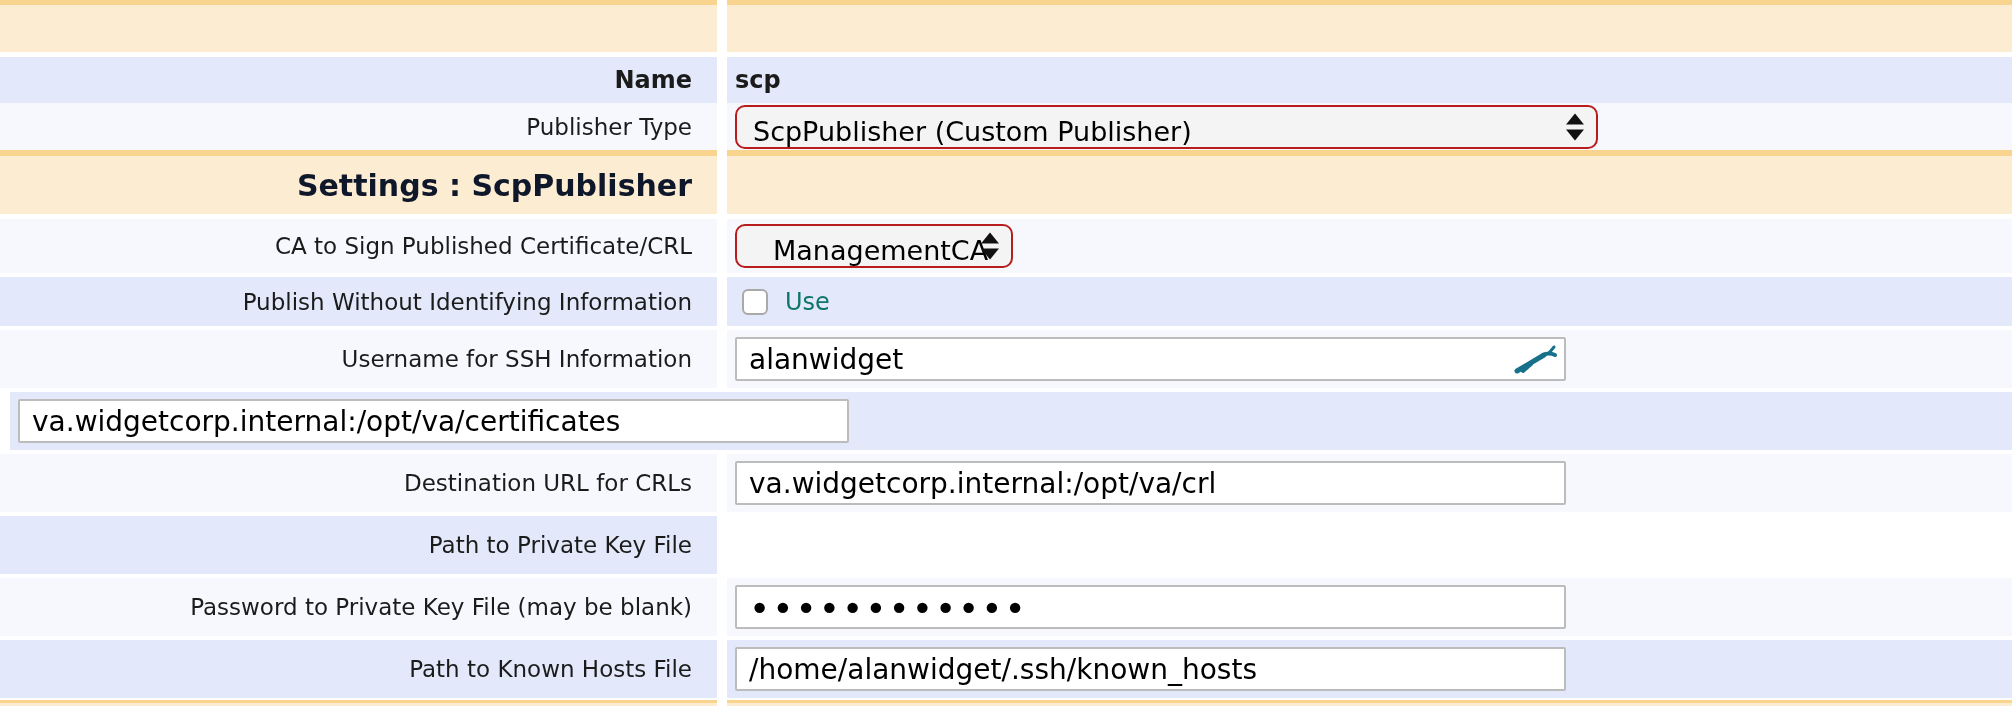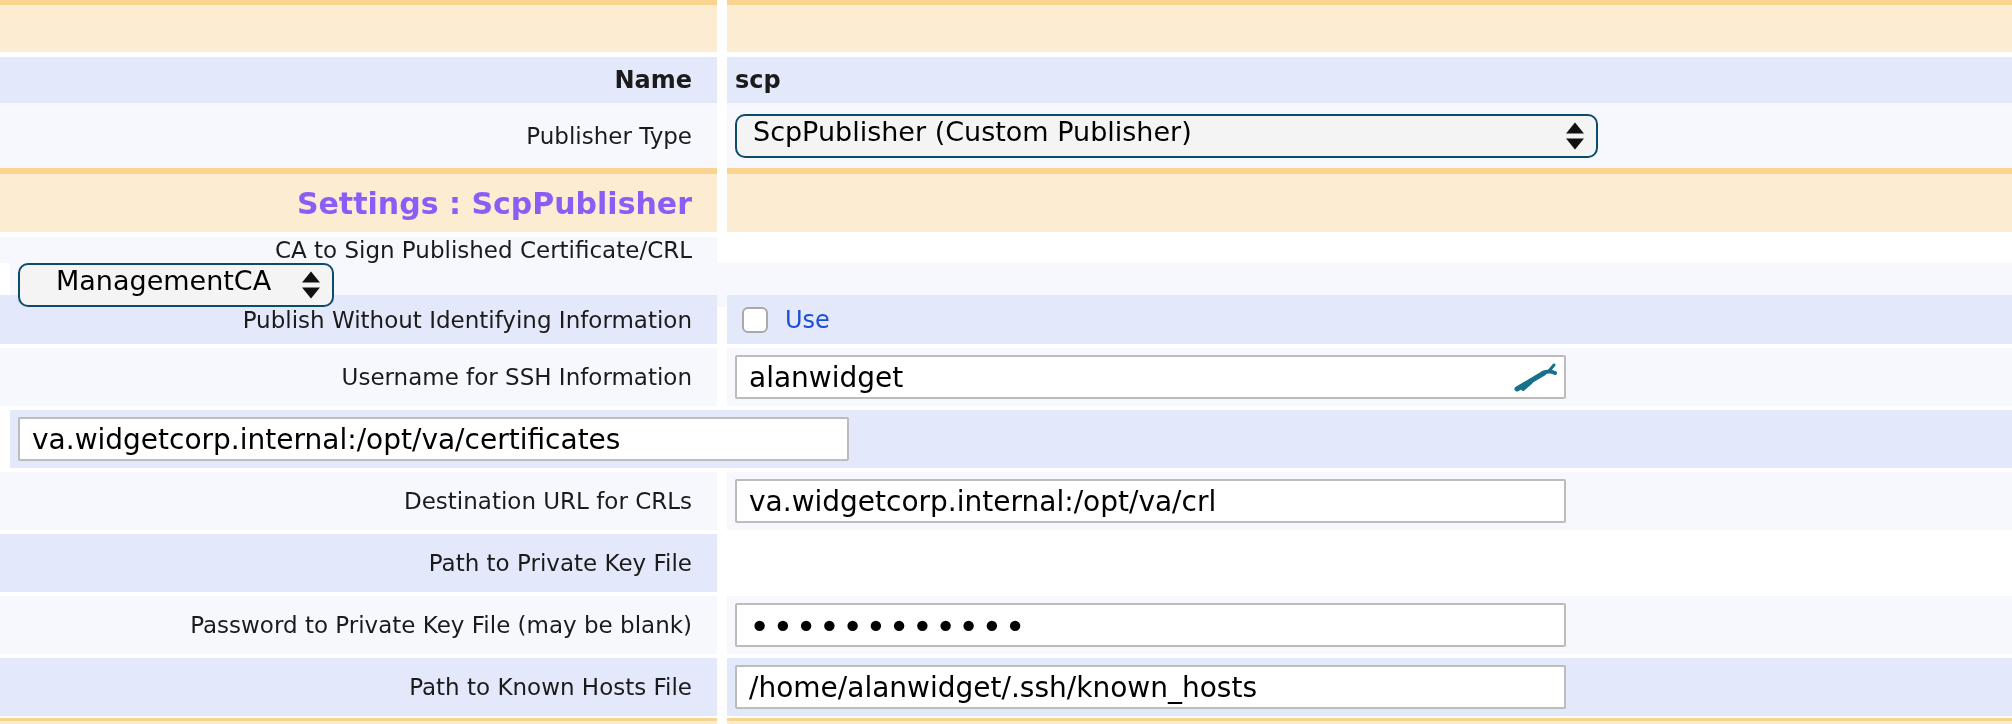--- a/index.html
+++ b/index.html
@@ -12,61 +12,61 @@
          padding-right:25px; font-size:23px; text-align:right; }
   .val { flex:1; margin-left:10px; display:flex; align-items:center; padding-left:8px; }
 
   
   .bg-a { background:#e3e8fa; }   
   .bg-b { background:#f6f8fd; }   
   .bg-band { background:#fcecd2; border-top:5px solid #f8d48e; }
 
   .band-top   { height:52px; }
   .r-name     { height:46px; margin-top:5px; }
-  .r-ptype    { height:65px; }
+  .r-ptype    { height:47px; }
   .band-set   { height:64px; }
   .band-set .cell { background:#fcecd2; border-top:6px solid #f8d48e; }
-  .r-ca       { height:54px; margin-top:5px;flex-direction:column; }
+  .r-ca       { height:54px; margin-top:5px; }
   .r-anon     { height:49px; margin-top:4px; }
   .r-input    { height:58px; margin-top:4px; }
   .band-bot   { height:6px;  margin-top:2px; }
   .band-bot .cell { background:#fcecd2; border-top:3px solid #f8d48e; }
 
   .bold-lbl { font-weight:bold; font-size:24px; }
   .name-val { font-weight:bold; font-size:24px; }
-  .settings-heading { font-weight:bold; font-size:30px; color:#8b5cf6; }
+  .settings-heading { font-weight:bold; font-size:30px; color:#0f172a; }
 
   
   .select { position:relative; height:44px; box-sizing:border-box;
-            background:#f4f4f4; border:2px solid #0c4a6e; border-radius:10px;
-            display:flex; align-items:flex-start; padding:0 52px 0 16px;
+            background:#f4f4f4; border:2px solid #b91c1c; border-radius:10px;
+            display:flex; align-items:flex-end; padding:0 52px 0 16px;
             font-size:27px; color:#000; cursor:default; }
   .select-wide { width:863px; }
-  .select-ca   { width:316px;padding-left:36px; }
+  .select-ca   { width:278px;padding-left:36px; }
   .spinner { position:absolute; right:12px; top:50%; transform:translateY(-50%);
              display:flex; flex-direction:column; align-items:center; }
   .tri-up   { width:0; height:0; border-left:9px solid transparent;
               border-right:9px solid transparent; border-bottom:11px solid #111; }
   .tri-down { width:0; height:0; border-left:9px solid transparent;
               border-right:9px solid transparent; border-top:11px solid #111; margin-top:5px; }
 
   
   .txt { width:831px; height:44px; box-sizing:border-box; border:2px solid #bcbcbc;
          border-radius:2px; background:#fff; font-family:"DejaVu Sans","Liberation Sans",sans-serif;
          font-size:28px; color:#000; padding:0 12px; outline:none; }
   .pw  { font-size:36px; letter-spacing:2px; padding-top:2px; }
   .input-wrap { position:relative; width:831px; height:44px; }
   .input-wrap .txt { width:100%; }
   .autofill-icon { position:absolute; right:8px; top:50%; transform:translateY(-50%);
                    width:44px; height:32px; cursor:pointer; }
 
   
   .checkbox { width:26px; height:26px; box-sizing:border-box; background:#fff;
               border:2px solid #a9a9a9; border-radius:6px; margin-left:7px; cursor:pointer; }
-  .cb-label { margin-left:17px; font-size:24px; color:#1d4ed8; }
+  .cb-label { margin-left:17px; font-size:24px; color:#0f766e; }
 </style>
 </head>
 <body>
 
 <div class="panel">
 
   <div class="row band-top">
     <div class="cell lbl bg-band"></div>
     <div class="cell val bg-band"></div>
   </div>

